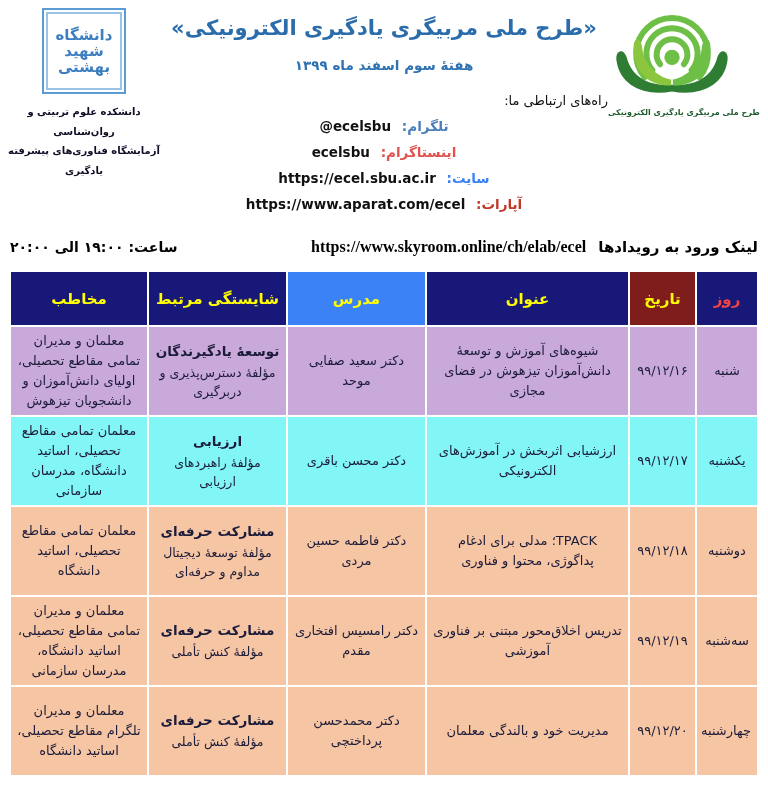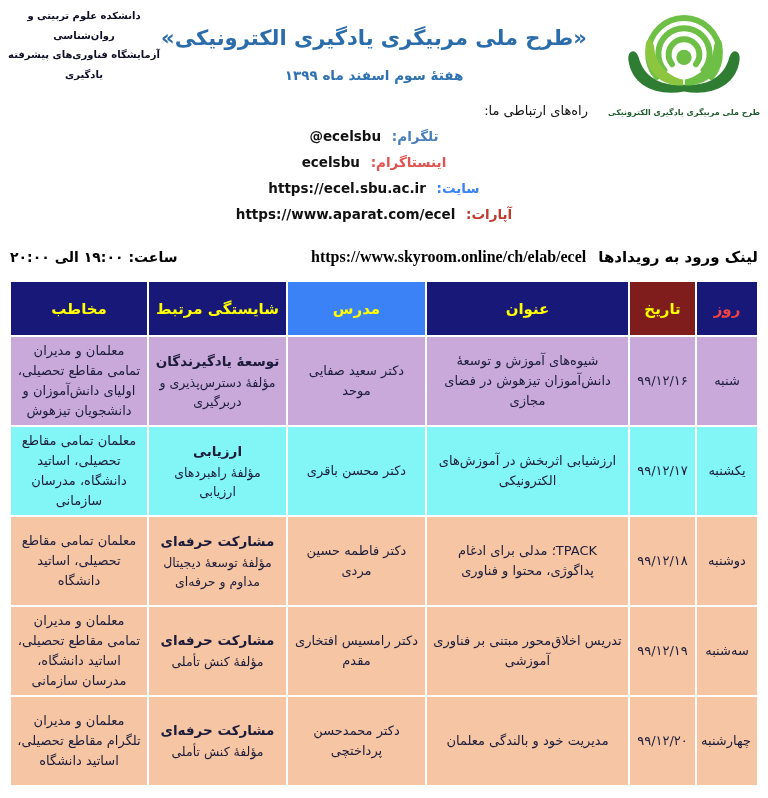--- a/index.html
+++ b/index.html
@@ -17,24 +17,24 @@
     width:80px;height:82px;margin:2px auto 8px auto;
     border:2px solid #5b9bd5;
     box-shadow:inset 0 0 0 2px #ffffff, inset 0 0 0 4px #9cc3e5;
     display:flex;flex-direction:column;align-items:center;justify-content:center;
     color:#3c7ebf;font-weight:bold;
   }
   .uni-logo div{font-size:15px;line-height:1.08;}
   .uni-caption div{font-size:10px;font-weight:bold;color:#0d0d26;line-height:1.95;direction:rtl;}
 
   .center-block{flex:1 1 auto;text-align:center;direction:rtl;}
-  .main-title{color:#2b6cab;font-size:21px;font-weight:bold;margin-top:20px;}
+  .main-title{color:#2b6cab;font-size:21px;font-weight:bold;margin-top:10px;}
   .subtitle{color:#2f72b2;font-size:13.5px;font-weight:bold;margin-top:17px;}
 
-  .program-block{width:152px;text-align:center;flex:0 0 auto;margin-left:20px;}
+  .program-block{width:152px;text-align:left;flex:0 0 auto;}
   .program-caption{font-size:8px;font-weight:bold;color:#1f5c2e;margin-top:2px;direction:rtl;}
 
   
   .contact{margin-top:20px;direction:rtl;}
   .contact-heading{font-size:13px;color:#111;margin-bottom:4px;text-align:right;}
   .contact-item{font-size:13.5px;font-weight:bold;margin:10px 0;color:#111;}
   .contact-label{margin-left:6px;font-weight:bold;}
   .contact-value{color:#111;}
 
   
@@ -67,20 +67,25 @@
   .col-audience{width:138px;}
 </style>
 </head>
 <body>
 
 <div class="page">
 
   <div class="header">
 
     <div class="uni-block">
+      <div class="uni-logo">
+        <div>دانشگاه</div>
+        <div>شهید</div>
+        <div>بهشتی</div>
+      </div>
       <div class="uni-caption">
         <div>دانشکده علوم تربیتی و روان‌شناسی</div>
         <div>آزمایشگاه فناوری‌های پیشرفته یادگیری</div>
       </div>
     </div>
 
     <div class="center-block">
       <div class="main-title">«طرح ملی مربیگری یادگیری الکترونیکی»</div>
       <div class="subtitle">هفتهٔ سوم اسفند ماه ۱۳۹۹</div>
 

